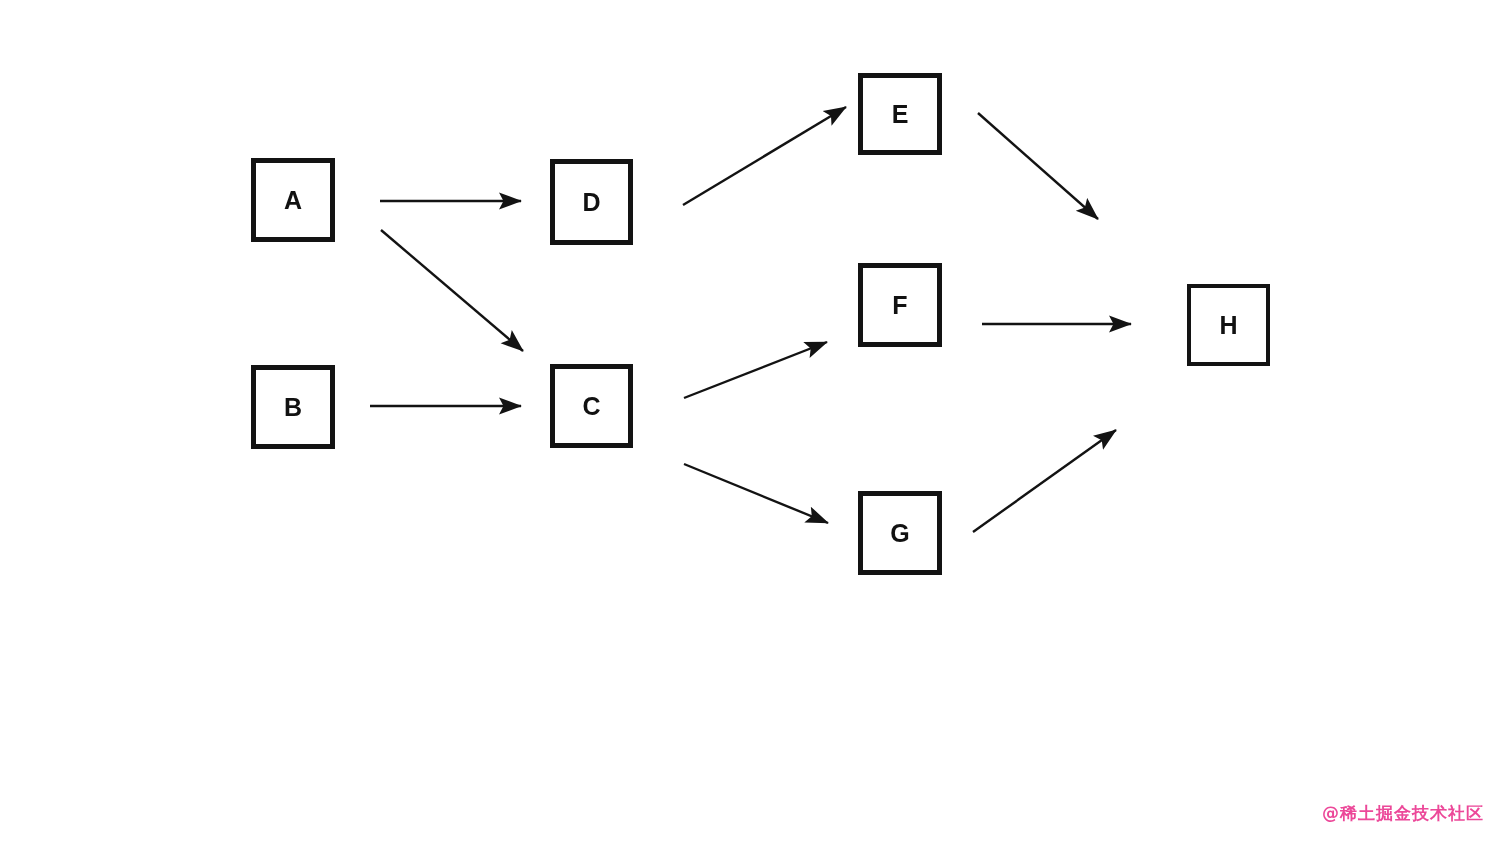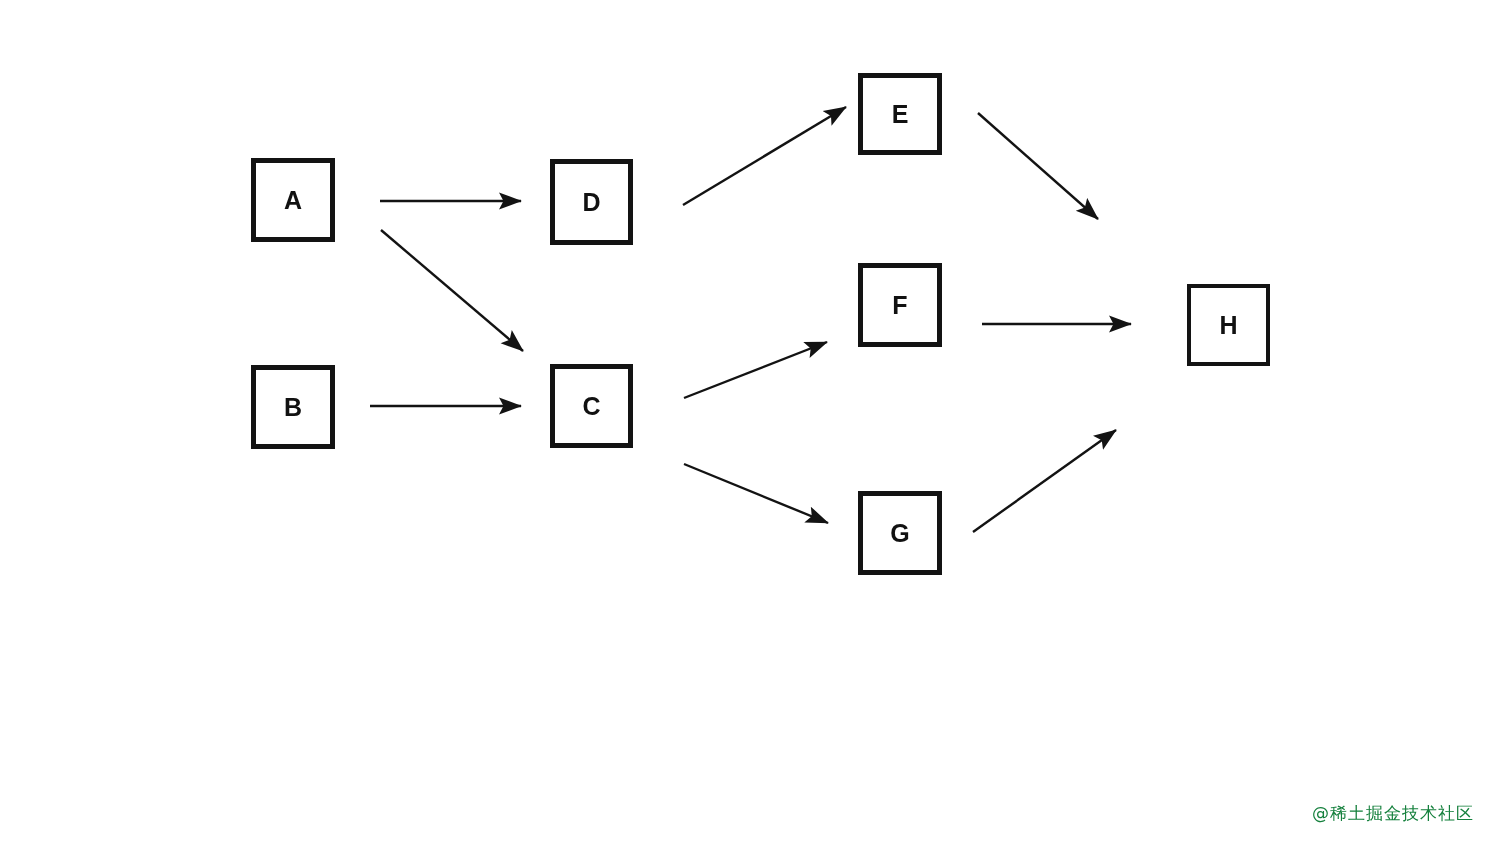--- a/index.html
+++ b/index.html
@@ -43,29 +43,30 @@
     font-family: "Liberation Sans", "DejaVu Sans", sans-serif;
     font-size: 25px;
     font-weight: 600;
     color: #111111;
     line-height: 1;
     letter-spacing: 0px;
     user-select: none;
   }
   #watermark {
     position: absolute;
-    right: 38px;
+    right: 28px;
     bottom: 26px;
     font-family: "DejaVu Sans", "Liberation Sans", sans-serif;
     font-size: 17px;
-    color: #15803d;
+    color: #ec4899;
     letter-spacing: 1px;
     white-space: nowrap;
     user-select: none;
     z-index: 2;
+    font-weight: bold;
   }
 </style>
 </head>
 <body>
 
 <div id="canvas">
 
   <svg id="edges-layer" viewBox="0 0 1512 851" width="1512" height="851" xmlns="http://www.w3.org/2000/svg">
     <defs>
       <marker id="arrowhead" markerWidth="10" markerHeight="8" refX="9.2" refY="4" orient="auto" markerUnits="strokeWidth">

